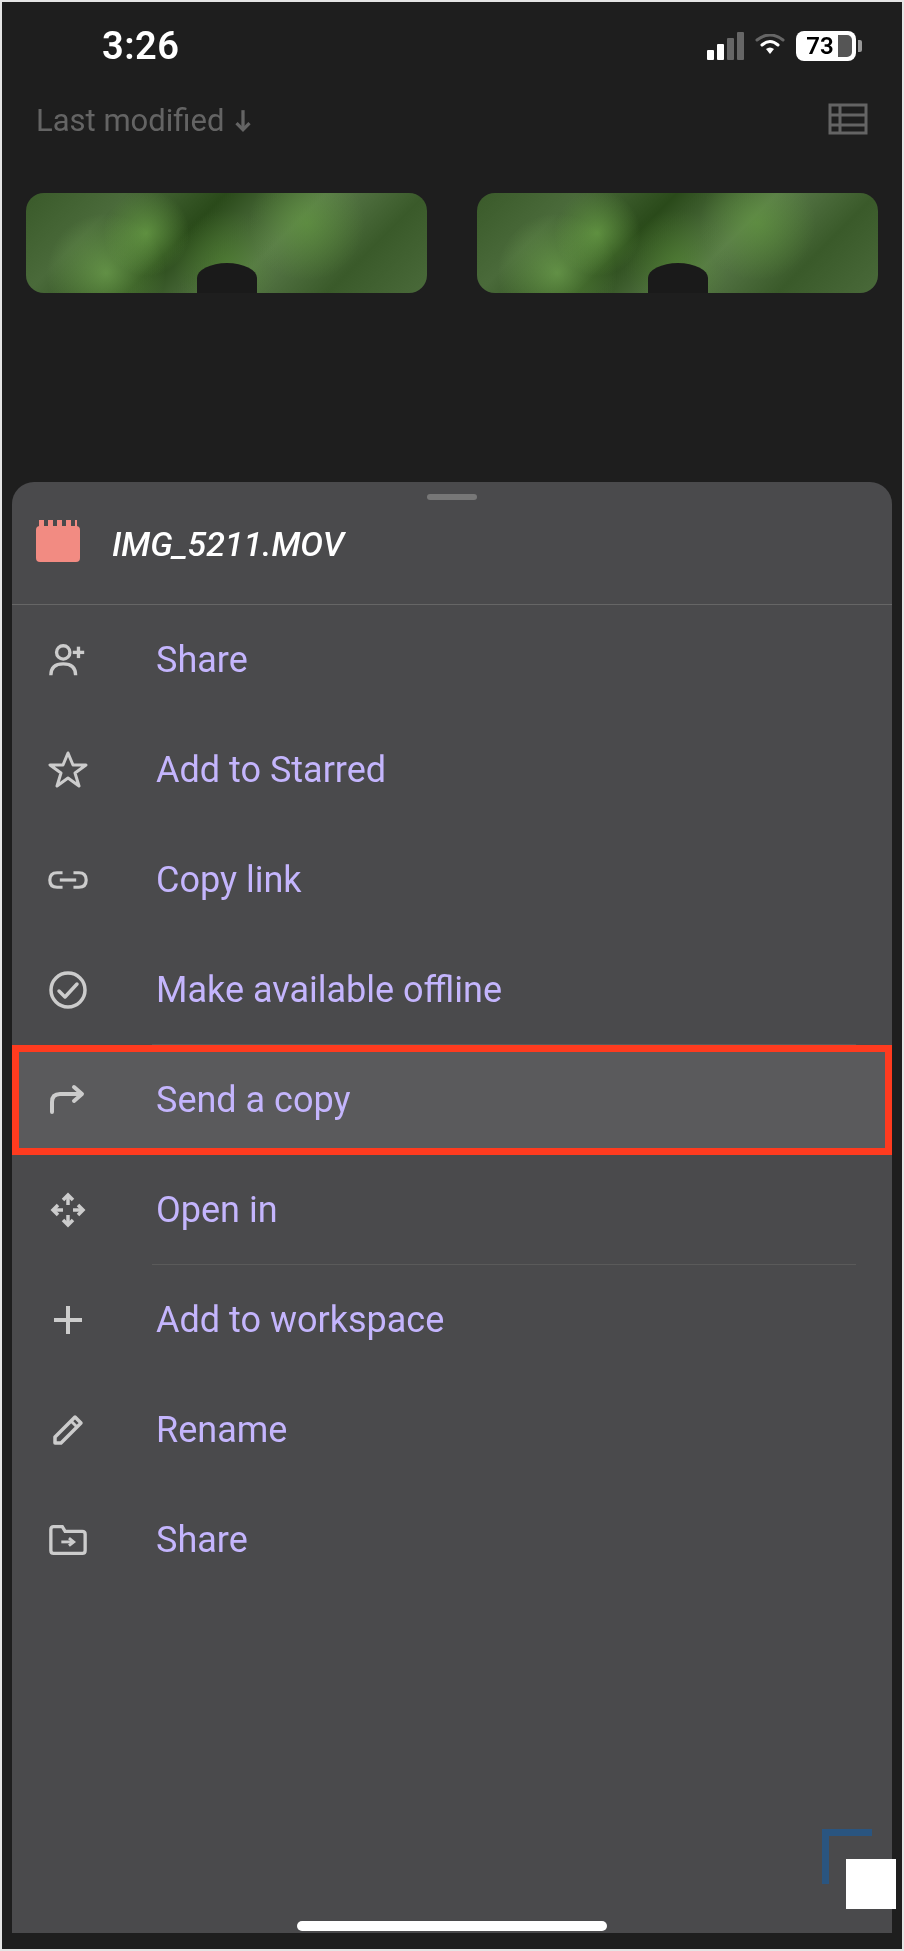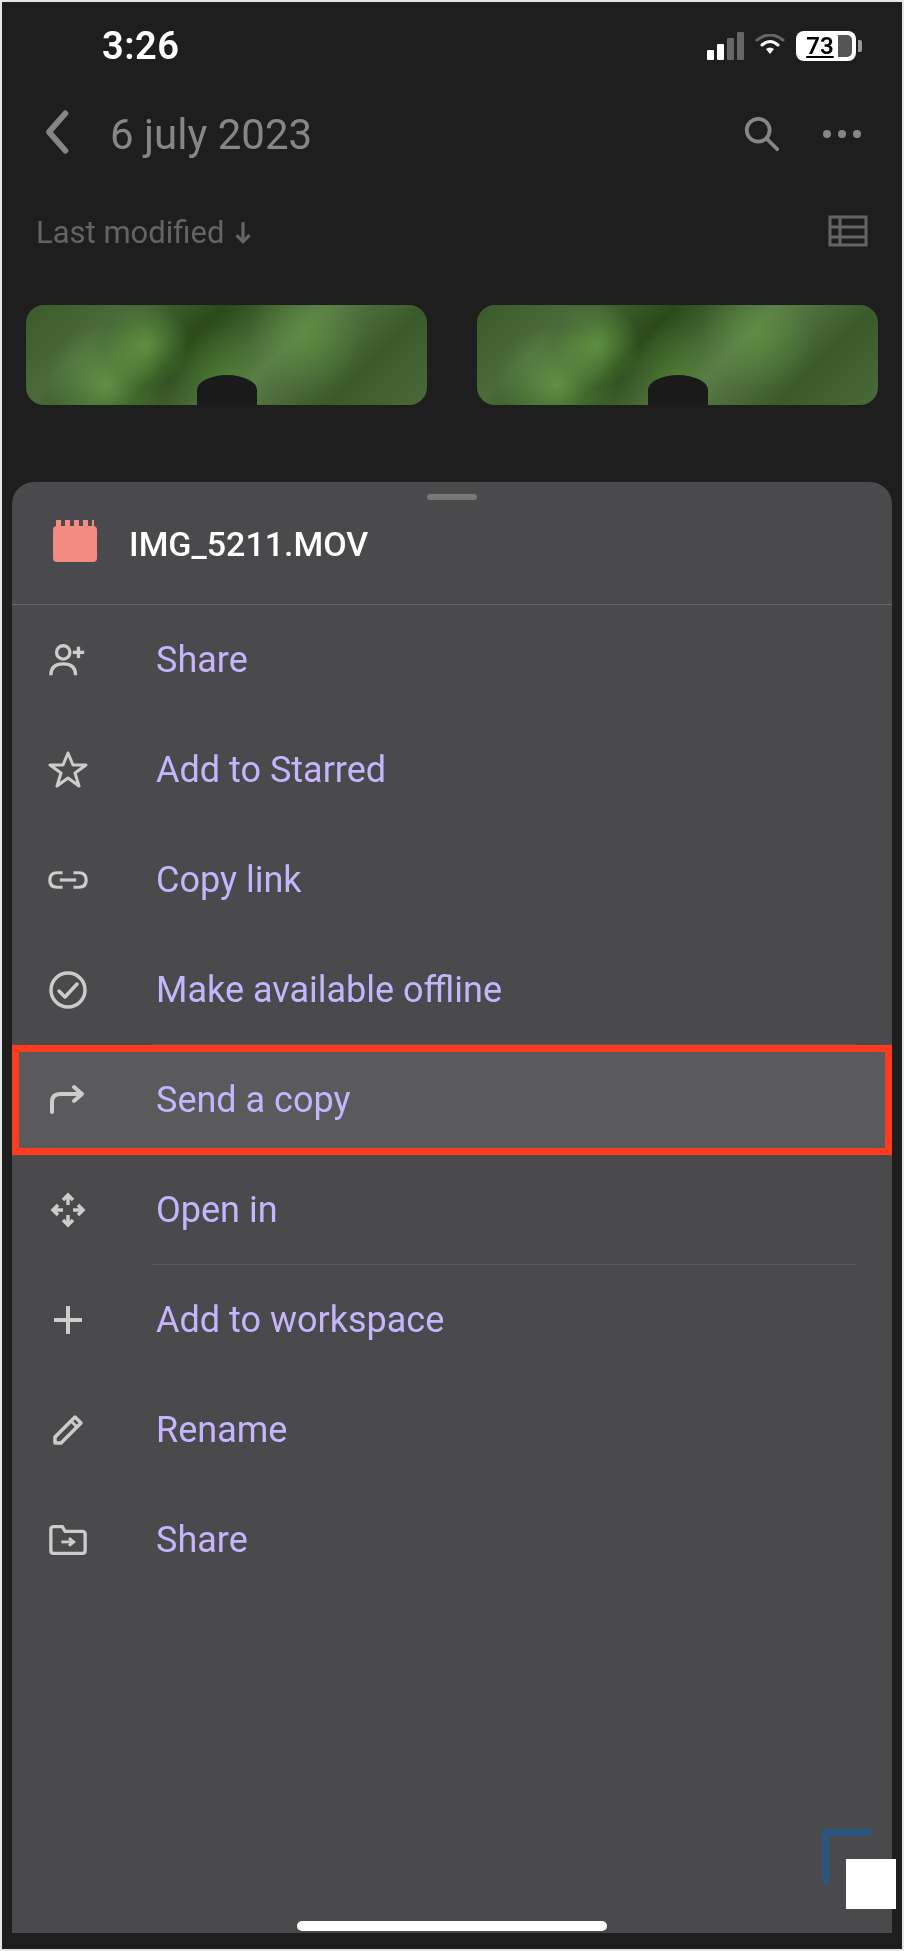--- a/index.html
+++ b/index.html
@@ -99,21 +99,20 @@
       border-radius: 0 5px 5px 0;
     }
     
     .battery-text {
       color: #000;
       font-size: 24px;
       font-weight: 600;
       z-index: 1;
       position: relative;
       left: -6px;
-      text-decoration: underline;
     }
     
     .battery-tip {
       width: 4px;
       height: 12px;
       background: #999;
       border-radius: 0 2px 2px 0;
     }
     
     
@@ -232,22 +231,23 @@
       width: 50px;
       height: 6px;
       background: #777;
       border-radius: 3px;
       margin: 12px auto 0;
     }
     
     .sheet-header {
       display: flex;
       align-items: center;
-      padding: 24px 41px 40px;
+      padding: 24px 24px 40px;
       gap: 32px;
+      font-style: italic;
     }
     
     .video-icon {
       width: 44px;
       height: 36px;
       background: #f28b82;
       border-radius: 4px;
       position: relative;
     }
     
@@ -382,41 +382,20 @@
       <div class="battery">
         <div class="battery-body">
           <span class="battery-text">73</span>
           <div class="battery-fill"></div>
         </div>
         <div class="battery-tip"></div>
       </div>
     </div>
   </div>
 
-  <div class="header">
-    <div class="back-btn">
-      <svg width="28" height="48" viewBox="0 0 24 40" fill="none">
-        <path d="M20 4 L6 20 L20 36" stroke="currentColor" stroke-width="5" fill="none" stroke-linecap="round" stroke-linejoin="round"></path>
-      </svg>
-    </div>
-    <div class="header-title">6 july 2023</div>
-    <div class="header-icon">
-      <svg width="38" height="38" viewBox="0 0 40 40" fill="none">
-        <circle cx="16" cy="16" r="12" stroke="currentColor" stroke-width="4"></circle>
-        <line x1="25" y1="25" x2="36" y2="36" stroke="currentColor" stroke-width="4" stroke-linecap="round"></line>
-      </svg>
-    </div>
-    <div class="header-icon">
-      <div class="more-dots">
-        <div class="dot"></div>
-        <div class="dot"></div>
-        <div class="dot"></div>
-      </div>
-    </div>
-  </div>
 
   <div class="sort-row">
     <div class="sort-label">
       <span>Last modified</span>
       <svg width="22" height="26" viewBox="0 0 20 24" fill="none">
         <line x1="10" y1="2" x2="10" y2="20" stroke="currentColor" stroke-width="3"></line>
         <path d="M4 14 L10 20 L16 14" stroke="currentColor" stroke-width="3" fill="none"></path>
       </svg>
     </div>
     <div class="list-view-icon">

